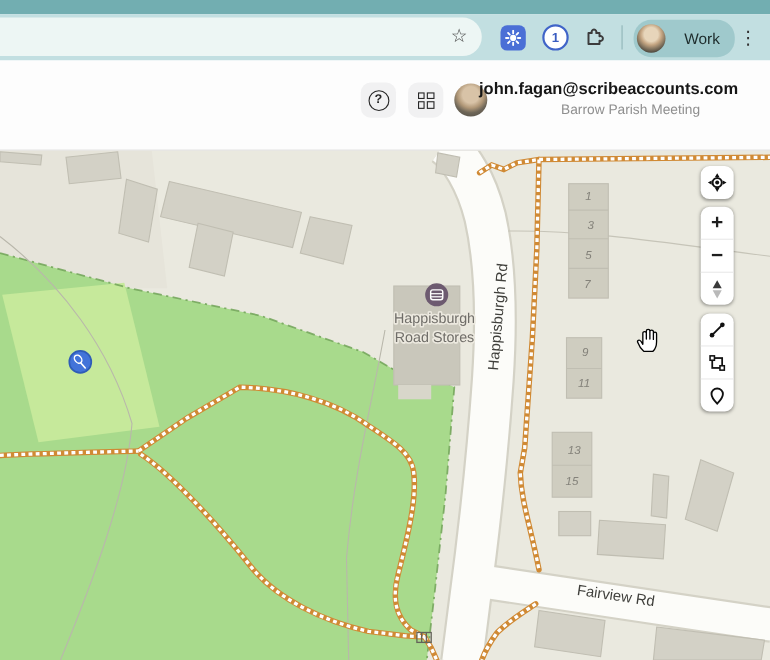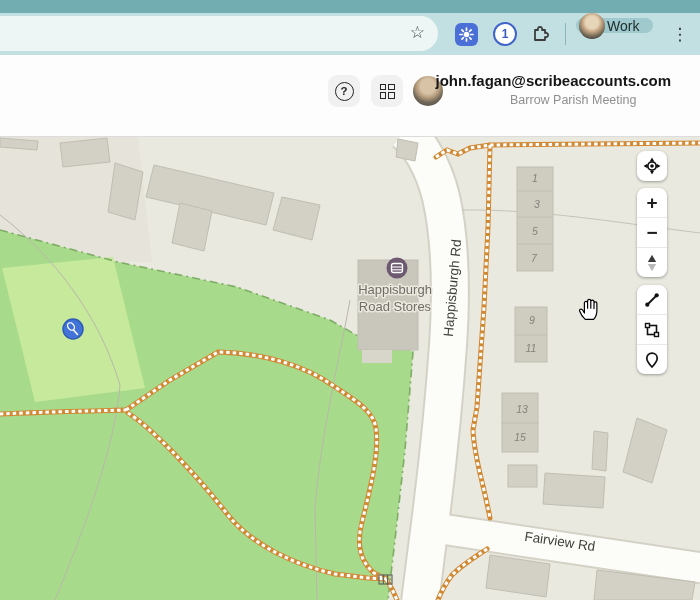--- a/index.html
+++ b/index.html
@@ -7,21 +7,21 @@
 
   
   .topstrip{position:absolute;left:0;top:0;width:700px;height:13px;background:#72aeb1;}
   .toolbar{position:absolute;left:0;top:13px;width:700px;height:42px;background:#c2dfe1;}
   .addressbar{position:absolute;left:-22px;top:3px;width:460px;height:35px;background:#edf6f4;border-radius:18px;}
   .star{position:absolute;right:13px;top:7px;font-size:17px;color:#474747;line-height:20px;}
   .ext-blue{position:absolute;left:455px;top:10px;width:23px;height:23px;background:#4a6fd6;border-radius:6px;display:flex;align-items:center;justify-content:center;}
   .ext-1p{position:absolute;left:493px;top:9px;width:24px;height:24px;border:2.5px solid #4064c8;background:#fff;border-radius:50%;box-sizing:border-box;display:flex;align-items:center;justify-content:center;font-weight:bold;font-size:12px;color:#3a5cc0;}
   .ext-puzzle{position:absolute;left:529px;top:9px;width:22px;height:22px;}
   .tb-divider{position:absolute;left:565px;top:10px;width:1px;height:22px;background:#8fb5b8;}
-  .profile-chip{position:absolute;left:576px;top:5px;height:15px;padding:0 14px 0 3px;background:#9fc9cc;border-radius:16px;display:flex;align-items:center;gap:2px;}
+  .profile-chip{position:absolute;left:576px;top:5px;height:34px;padding:0 14px 0 3px;background:#9fc9cc;border-radius:16px;display:flex;align-items:center;gap:17px;}
   .avatar-sm{width:26px;height:26px;border-radius:50%;background:radial-gradient(circle at 50% 36%,#e7d5ba 0 30%,#c4a582 45%,#857660 62%,#46423a 80%,#38352f 100%);}
   .profile-label{font-size:14px;color:#1d2b2b;}
   .kebab{position:absolute;left:667px;top:8px;width:26px;height:26px;display:flex;align-items:center;justify-content:center;font-size:17px;color:#333;}
 
   
   .app-header{position:absolute;left:0;top:55px;width:700px;height:81px;background:#fdfdfd;border-bottom:1px solid #dcdcdc;box-sizing:content-box;}
   .hdr-btn{position:absolute;top:20px;width:32px;height:32px;background:#f1f1f2;border-radius:9px;display:flex;align-items:center;justify-content:center;}
   .help-btn{left:328px;}
   .help-glyph{width:19px;height:19px;border:1.6px solid #262626;border-radius:50%;display:flex;align-items:center;justify-content:center;font-size:11.5px;font-weight:bold;color:#262626;box-sizing:border-box;}
   .grid-btn{left:371px;}

